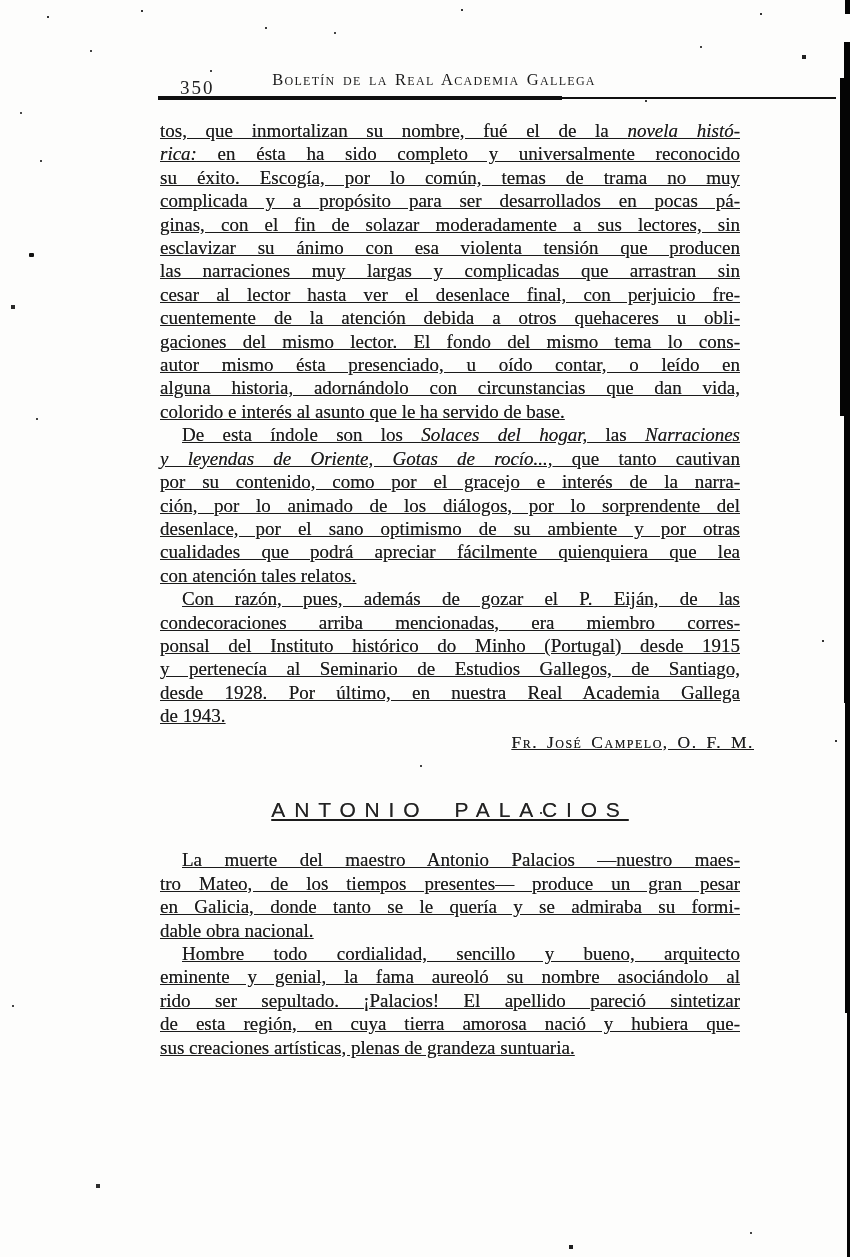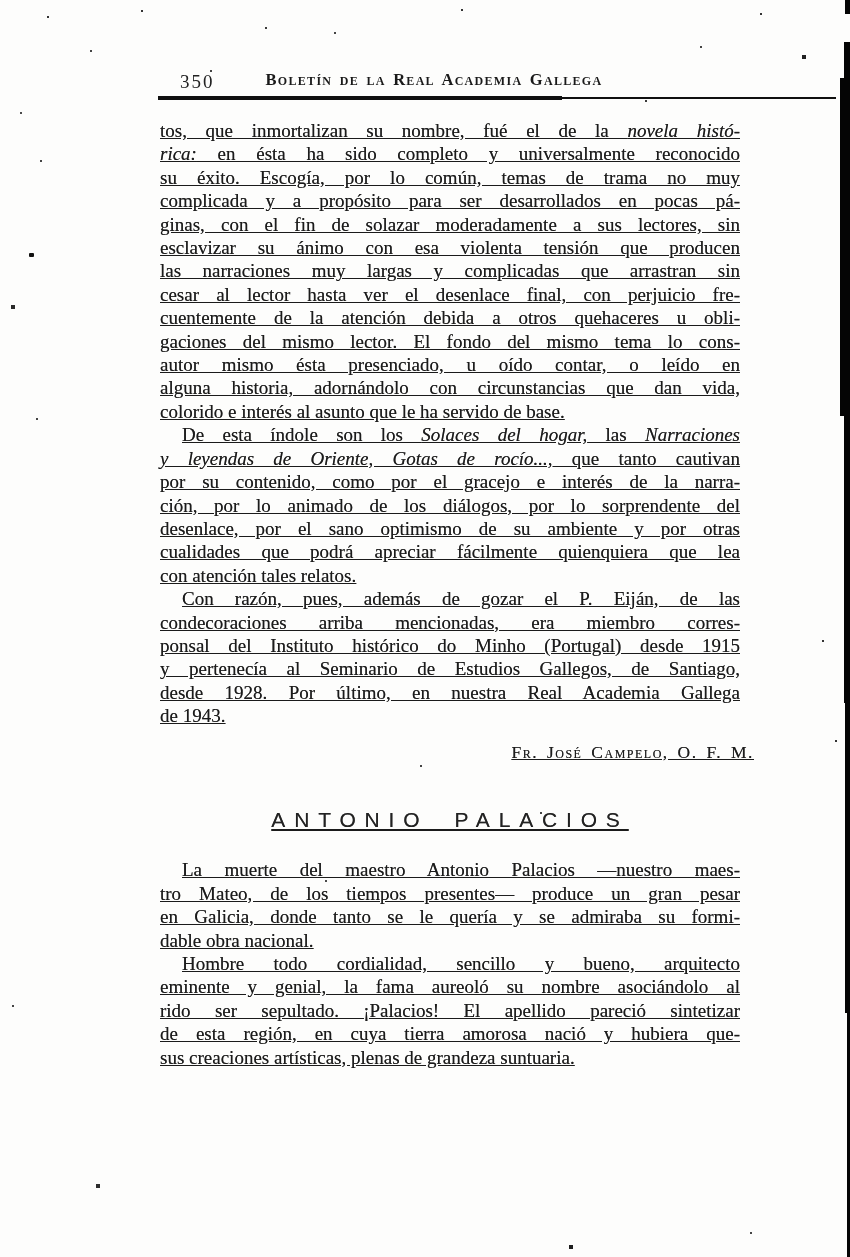--- a/index.html
+++ b/index.html
@@ -5,44 +5,44 @@
   html,body { margin:0; padding:0; background:#e8e8e6; }
   .page {
     position:relative; width:850px; height:1257px; margin:0 auto;
     background:#fdfdfc; overflow:hidden;
     font-family:"Liberation Serif","DejaVu Serif",serif;
     color:#1b1b1b;
   }
   
   .header { position:absolute; top:70px; left:160px; width:580px; height:26px; }
   .pagenum {
-    position:absolute; left:20px; top:1px;
+    position:absolute; left:20px; top:7px;
     font-size:19px; letter-spacing:2px; color:#222;
   }
   .journal {
     position:absolute; left:0; right:12px; top:0; text-align:center;
     transform:translateX(-10px);
-    font-variant-caps:small-caps; font-weight:bold;
+    font-variant-caps:small-caps; font-weight:normal;
     font-size:16.5px; letter-spacing:1.3px; word-spacing:2px; color:#1a1a1a;
   }
   .rule { position:absolute; background:#101010; }
   .rule-thick { top:96px; left:158px; width:404px; height:4px; }
   .rule-thin  { top:97px; left:562px; width:274px; height:2px; }
   
   .bodytext {
     position:absolute; top:119px; left:160px; width:580px;
     font-size:19px; line-height:23.4px;
     text-shadow:0 0 0.5px rgba(25,25,25,0.65);
     text-decoration:underline;
   }
   .line { text-align:justify; text-align-last:justify; text-justify:inter-word; white-space:normal; }
   .line.end { text-align-last:left; }
   .paragraph.indent .line:first-child { text-indent:22px; }
   .signature {
-    margin-top:13px; text-align:right; margin-right:-14px;
+    margin-top:3px; text-align:right; margin-right:-14px;
     font-variant-caps:small-caps; font-size:17.5px; letter-spacing:1.5px;
     word-spacing:3px; color:#1d1d1d;
   }
   .heading {
     margin:44px 0 27px 0; text-align:center;
     font-family:"Liberation Sans","DejaVu Sans",sans-serif;
     font-weight:400; font-size:21px; letter-spacing:0.42em; word-spacing:0.55em;
     color:#222; text-shadow:0 0 0.4px rgba(30,30,30,0.6);
   }
   

